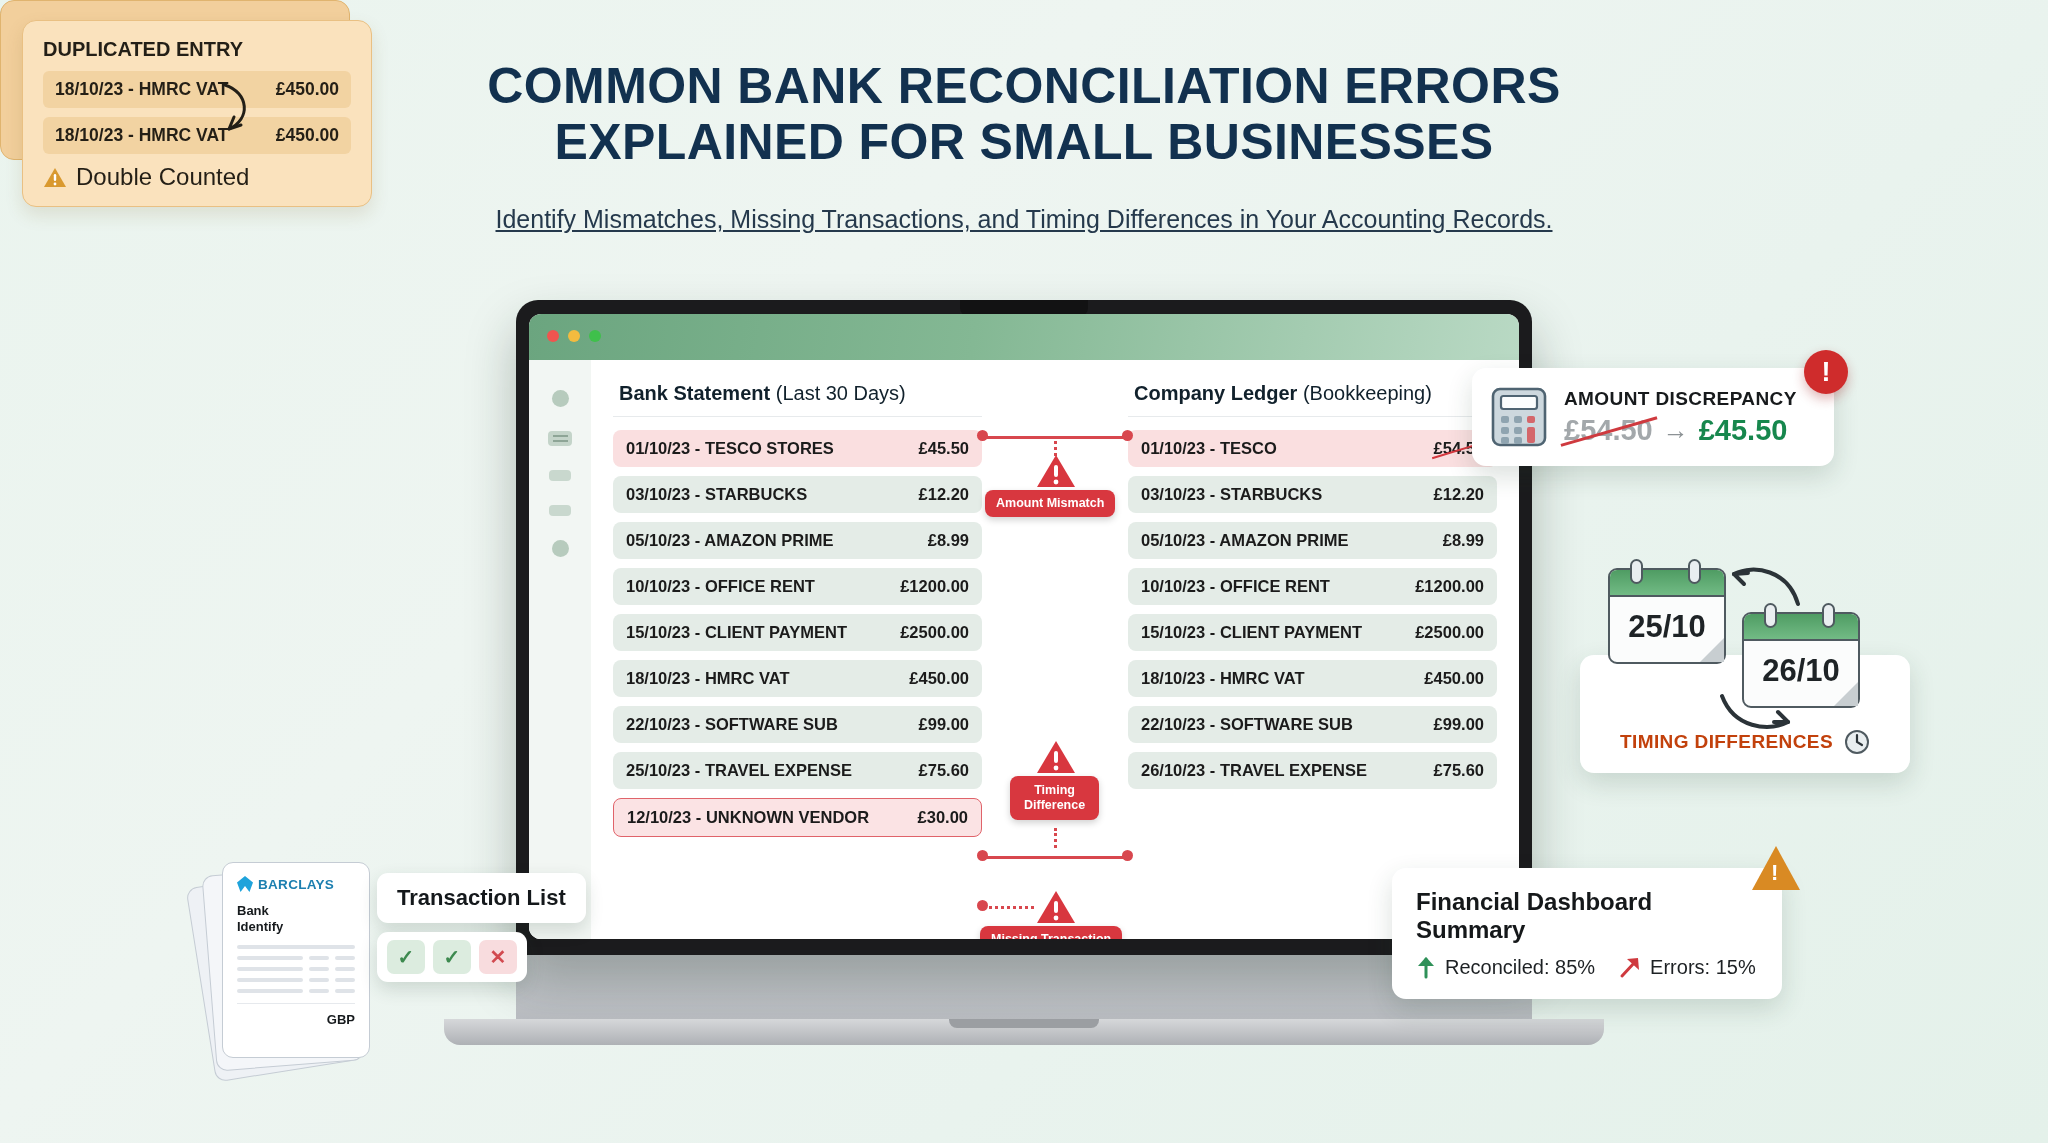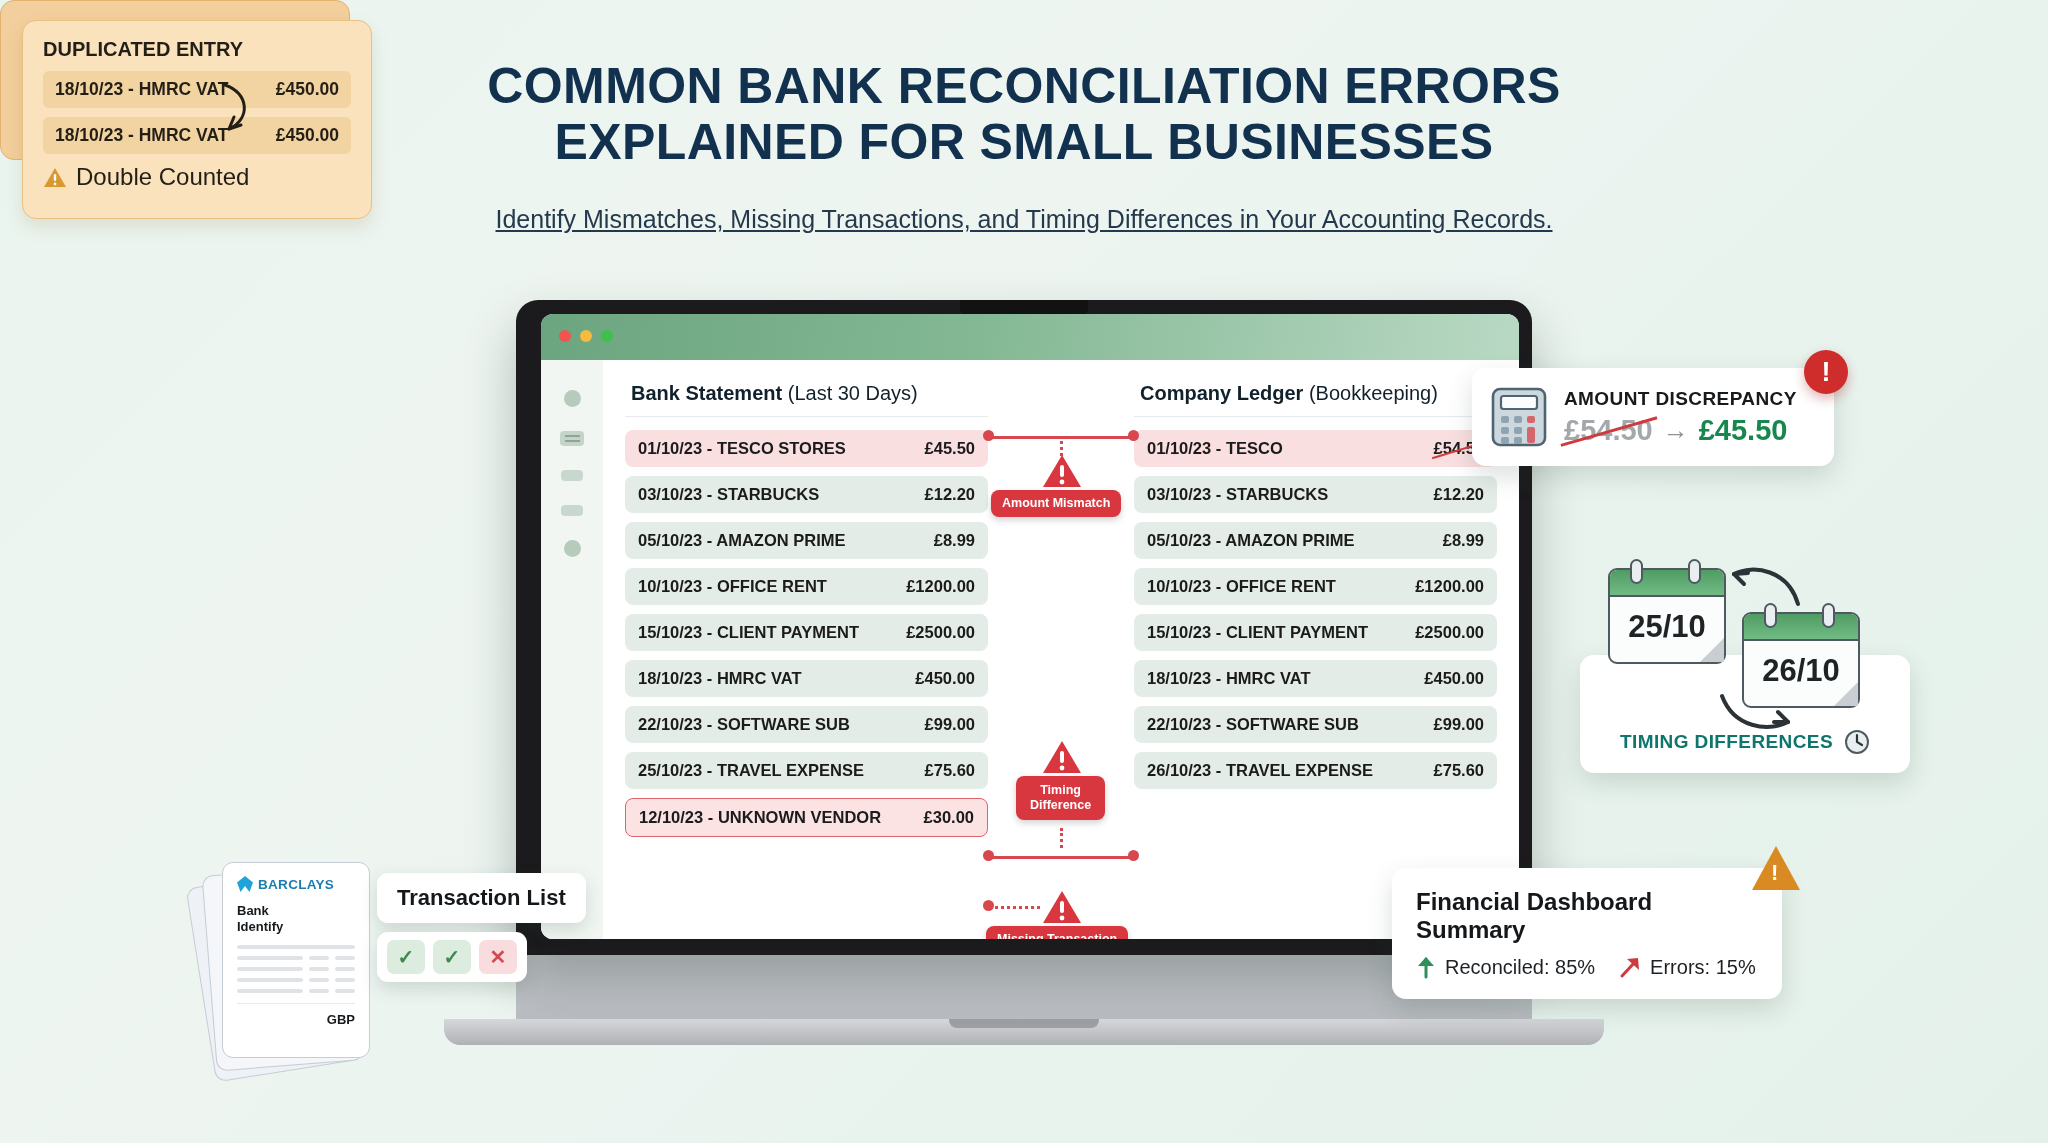--- a/index.html
+++ b/index.html
@@ -17,21 +17,21 @@
 
   .title { position: absolute; left: 0; right: 0; top: 58px; text-align: center;
            font-size: 50px; font-weight: bold; color: #12314f; letter-spacing: .4px; line-height: 1.12; }
   .subtitle { position: absolute; left: 0; right: 0; top: 205px; text-align: center;
               font-size: 25px; color: #25394c; text-decoration: underline; }
 
   
   .laptop { position: absolute; left: 516px; top: 300px; width: 1016px; }
   .lid {
     width: 1016px; height: 655px; background: #1b1b1d; border-radius: 22px 22px 6px 6px;
-    padding: 14px 13px 16px 25px; box-shadow: 0 26px 50px rgba(20,40,30,.28);
+    padding: 14px 13px 16px 13px; box-shadow: 0 26px 50px rgba(20,40,30,.28);
     position: relative;
   }
   .notch { position: absolute; left: 50%; transform: translateX(-50%); top: 0; width: 128px; height: 17px;
            background: #121213; border-radius: 0 0 9px 9px; }
   .screen { width: 100%; height: 100%; background: #ffffff; border-radius: 12px; overflow: hidden; position: relative; }
   .screen-top { height: 46px; background: linear-gradient(100deg,#6ba57f 0%,#84b894 45%,#b9d9c4 100%); position: relative; }
   .dots { position: absolute; left: 18px; top: 16px; display: flex; gap: 9px; }
   .dots i { width: 12px; height: 12px; border-radius: 50%; display: block; }
   .d1 { background: #f0554f; } .d2 { background: #f3bb3f; } .d3 { background: #3fc04b; }
 
@@ -88,21 +88,21 @@
   .q-icon { width: 27px; height: 27px; border-radius: 50%; border: 2px solid #7c8489; color: #5f686d;
             font-size: 17px; font-weight: bold; display: flex; align-items: center; justify-content: center; }
   .mc-title { font-size: 19px; font-weight: bold; color: #4d5459; letter-spacing: .2px; }
   .mc-line { font-size: 19px; color: #6d757a; margin-top: 3px; }
   .mc-line b { color: #20262a; }
 
   .dup-card { left: 175px; top: 590px; width: 350px; }
   .dup-shadow { position: absolute; left: 0; top: 0; width: 350px; height: 160px;
                 background: #f2cf9c; border: 1.5px solid #e0b46f; border-radius: 14px; }
   .dup-main { position: absolute; left: 22px; top: 20px; width: 350px;
-              background: #fae2bd; border: 1.5px solid #e9c083; border-radius: 14px; padding: 17px 20px 27px 20px;
+              background: #fae2bd; border: 1.5px solid #e9c083; border-radius: 14px; padding: 17px 20px 15px 20px;
               box-shadow: 0 8px 18px rgba(120,90,30,.14); }
   .dup-title { font-size: 20px; font-weight: bold; color: #231f17; margin-bottom: 10px; }
   .dup-row { background: #f2d3a2; border-radius: 6px; padding: 8px 12px; font-size: 17.5px;
              font-weight: bold; color: #241f16; display: flex; justify-content: space-between;
              align-items: center; margin-bottom: 9px; }
   .dup-note { display: flex; align-items: center; gap: 9px; font-size: 24px; color: #241f16; margin-top: 2px; }
   .dup-arrow { position: absolute; right: 106px; top: 58px; }
 
   .discrepancy-card { left: 1472px; top: 368px; width: 362px; padding: 18px 20px 18px 18px;
                       display: flex; align-items: center; gap: 16px; }
@@ -112,21 +112,21 @@
   .dc-old::after { content: ""; position: absolute; left: -6%; top: 50%; width: 113%; height: 3.2px;
                    background: #cf3a3f; transform: rotate(-16deg); }
   .dc-arrow { color: #8c9295; font-size: 26px; }
   .dc-new { color: #17874d; }
   .alert-dot { position: absolute; right: -14px; top: -18px; width: 44px; height: 44px; border-radius: 50%;
                background: #cf2c2c; color: #fff; font-size: 27px; font-weight: bold;
                display: flex; align-items: center; justify-content: center;
                box-shadow: 0 5px 12px rgba(160,30,30,.32); }
 
   .timing-card { left: 1580px; top: 655px; width: 330px; padding: 74px 20px 18px 20px; text-align: left; }
-  .tc-label { font-size: 19px; font-weight: bold; color: #0f766e; letter-spacing: .4px;
+  .tc-label { font-size: 19px; font-weight: bold; color: #c2410c; letter-spacing: .4px;
               display: flex; align-items: center; gap: 11px; justify-content: center; }
   .cal { position: absolute; width: 118px; }
   .cal .ring { position: absolute; top: -9px; width: 13px; height: 25px; border-radius: 7px;
                background: #e9eef0; border: 2.2px solid #4f5a60; }
   .cal .body { border: 2.2px solid #4f5a60; border-radius: 9px; overflow: hidden; background: #fbfcfc; }
   .cal .hdr { height: 27px; background: linear-gradient(#4f9c63,#72bb85); border-bottom: 2px solid #4f5a60; }
   .cal .num { font-size: 31px; font-weight: bold; color: #1e2326; text-align: center; padding: 12px 0 17px 0; }
   .cal .fold { position: absolute; right: 2px; bottom: 2px; width: 0; height: 0;
                border-left: 24px solid transparent; border-bottom: 24px solid #c8ced1; }
   .cal1 { left: 1608px; top: 568px; }

